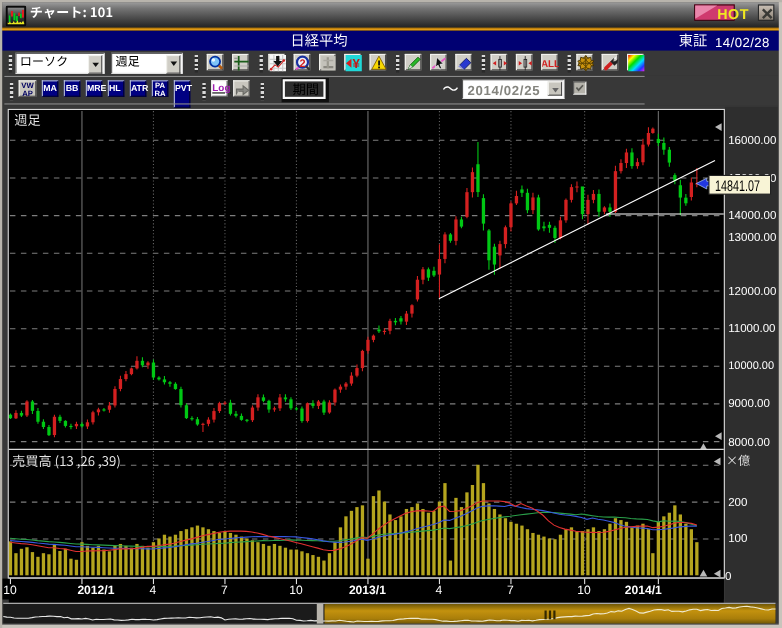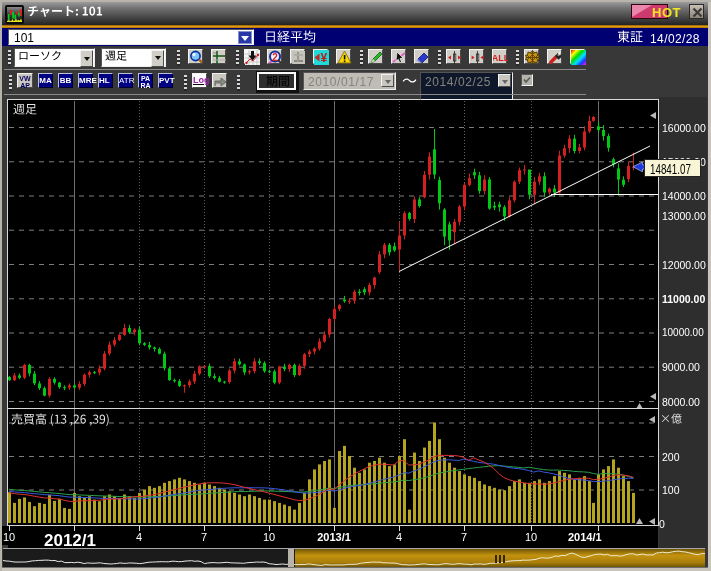--- a/index.html
+++ b/index.html
@@ -453,32 +453,32 @@
         <rect x="503" y="555" width="2" height="8"></rect>
       </g>
       <line x1="3" y1="548.5" x2="705" y2="548.5" stroke="#a8a8a8"></line>
       <line x1="2" y1="567.5" x2="709" y2="567.5" stroke="#6e6e6e"></line>
     </svg>
     <div style="position:absolute;left:662px;top:122.5px;font-size:10.5px;color:#fff;letter-spacing:0px;font-weight:normal;line-height:10px;white-space:pre">16000.00</div>
     <div style="position:absolute;left:662px;top:156.8px;font-size:10.5px;color:#fff;letter-spacing:0px;font-weight:normal;line-height:10px;white-space:pre">15000.00</div>
     <div style="position:absolute;left:662px;top:191.0px;font-size:10.5px;color:#fff;letter-spacing:0px;font-weight:normal;line-height:10px;white-space:pre">14000.00</div>
     <div style="position:absolute;left:662px;top:211px;font-size:10.5px;color:#fff;letter-spacing:0px;font-weight:normal;line-height:10px;white-space:pre">13000.00</div>
     <div style="position:absolute;left:662px;top:259.5px;font-size:10.5px;color:#fff;letter-spacing:0px;font-weight:normal;line-height:10px;white-space:pre">12000.00</div>
-    <div style="position:absolute;left:662px;top:293.8px;font-size:10.5px;color:#fff;letter-spacing:0px;font-weight:bold;line-height:10px;white-space:pre">11000.00</div>
+    <div style="position:absolute;left:662px;top:293.8px;font-size:10.5px;color:#fff;letter-spacing:0px;font-weight:normal;line-height:10px;white-space:pre">11000.00</div>
     <div style="position:absolute;left:662px;top:328.0px;font-size:10px;color:#fff;letter-spacing:0px;font-weight:normal;line-height:10px;white-space:pre">10000.00</div>
     <div style="position:absolute;left:662px;top:362.2px;font-size:10.5px;color:#fff;letter-spacing:0px;font-weight:normal;line-height:10px;white-space:pre">9000.00</div>
     <div style="position:absolute;left:662px;top:396.5px;font-size:10.5px;color:#fff;letter-spacing:0px;font-weight:normal;line-height:10px;white-space:pre">8000.00</div>
     <div style="position:absolute;left:662px;top:451.5px;font-size:10.5px;color:#fff;letter-spacing:0px;font-weight:normal;line-height:10px;white-space:pre">200</div>
     <div style="position:absolute;left:662px;top:485.0px;font-size:10.5px;color:#fff;letter-spacing:0px;font-weight:normal;line-height:10px;white-space:pre">100</div>
     <div style="position:absolute;left:659px;top:518.5px;font-size:10.5px;color:#fff;letter-spacing:0px;font-weight:normal;line-height:10px;white-space:pre">0</div>
     <div style="position:absolute;left:9px;top:531px;width:0;overflow:visible">
       <div style="position:absolute;left:-30px;width:60px;text-align:center;font-size:11px;color:#fff">10</div>
     </div>
     <div style="position:absolute;left:74px;top:531px;width:0;overflow:visible">
-      <div style="position:absolute;left:-30px;width:60px;text-align:left;font-size:17px;font-weight:bold;color:#fff">2012/1</div>
+      <div style="position:absolute;left:-30px;width:60px;text-align:right;font-size:11px;font-weight:bold;color:#fff">2012/1</div>
     </div>
     <div style="position:absolute;left:139px;top:531px;width:0;overflow:visible">
       <div style="position:absolute;left:-30px;width:60px;text-align:center;font-size:11px;color:#fff">4</div>
     </div>
     <div style="position:absolute;left:204px;top:531px;width:0;overflow:visible">
       <div style="position:absolute;left:-30px;width:60px;text-align:center;font-size:11px;color:#fff">7</div>
     </div>
     <div style="position:absolute;left:269px;top:531px;width:0;overflow:visible">
       <div style="position:absolute;left:-30px;width:60px;text-align:center;font-size:11px;color:#fff">10</div>
     </div>
@@ -551,26 +551,20 @@
       <div style="position:absolute;left:20px;top:0px;font-size:13px;font-weight:bold;color:#f0e820;letter-spacing:0.5px">HOT</div>
     </div>
     <div style="position:absolute;left:689px;top:4px;width:15px;height:15px;background:linear-gradient(180deg,#c9bfb4,#8d8377);border:1px solid #2a2a2a;"><svg width="15" height="15">
         <g stroke="#3a3a36" stroke-width="2.2">
           <line x1="3.5" y1="3.5" x2="11.5" y2="11.5"></line>
           <line x1="11.5" y1="3.5" x2="3.5" y2="11.5"></line>
         </g>
       </svg></div>
     <div style="position:absolute;left:0px;top:25px;width:711px;height:3px;background:linear-gradient(180deg,#8a5a00,#e8a018 55%,#a06800);"></div>
     <div style="position:absolute;left:2px;top:28px;width:707px;height:18px;background:#000072;"></div>
-    <div style="position:absolute;left:8px;top:29px;width:246px;height:16px;background:#fff;border-top:1px solid #555;border-left:1px solid #555;border-right:1px solid #eee;border-bottom:1px solid #eee;">
-      <div style="position:absolute;left:5px;top:1px;font-size:12px;color:#000">101</div>
-      <div style="position:absolute;right:1px;top:1px;width:14px;height:13px;background:#2838a8;border:1px solid #8890c8;">
-        <div style="margin:4px auto 0;width:0;height:0;border-left:4px solid transparent;border-right:4px solid transparent;border-top:5px solid #fff"></div>
-      </div>
-    </div>
     <div style="position:absolute;left:264px;top:30px;width:120px;height:16px;">
       <svg width="54" height="17" viewBox="0 0 54 17" style="position:absolute;left:0px;top:0px;overflow:visible">
         <path transform="translate(0 11.44)" d="M3.2889999999999997 -4.576H9.776V-0.9229999999999999H3.2889999999999997ZM3.2889999999999997 -5.537999999999999V-9.061H9.776V-5.537999999999999ZM2.288 -10.036V0.8969999999999999H3.2889999999999997V0.052H9.776V0.832H10.815999999999999V-10.036Z M16.874 -3.3539999999999996C17.212 -2.5869999999999997 17.55 -1.599 17.68 -0.949L18.421 -1.2089999999999999C18.291 -1.8459999999999999 17.953 -2.834 17.589 -3.5749999999999997ZM14.183 -3.484C14.027 -2.34 13.767 -1.183 13.325 -0.38999999999999996C13.546 -0.312 13.923 -0.13 14.105 -0.013C14.521 -0.845 14.846 -2.106 15.015 -3.3409999999999997ZM23.621 -9.386C23.192 -8.514999999999999 22.567999999999998 -7.760999999999999 21.826999999999998 -7.137C21.112000000000002 -7.774 20.54 -8.528 20.15 -9.386ZM18.408 -10.244V-9.386H19.786L19.24 -9.203999999999999C19.695 -8.19 20.319 -7.319 21.099 -6.590999999999999C20.201999999999998 -5.992999999999999 19.188 -5.537999999999999 18.134999999999998 -5.252C18.33 -5.044 18.576999999999998 -4.68 18.694 -4.433C19.825 -4.797 20.904 -5.2909999999999995 21.853 -5.967C22.776 -5.2909999999999995 23.854999999999997 -4.797 25.064 -4.4719999999999995C25.194 -4.718999999999999 25.467 -5.083 25.662 -5.278C24.505 -5.537999999999999 23.478 -5.967 22.607 -6.552C23.621 -7.436 24.427 -8.567 24.933999999999997 -9.997L24.284 -10.283L24.089 -10.244ZM21.398 -5.122V-3.2369999999999997H18.915V-2.366H21.398V-0.221H18.07V0.65H25.506V-0.221H22.36V-2.366H24.933999999999997V-3.2369999999999997H22.36V-5.122ZM13.442 -5.096 13.533 -4.212 15.574 -4.342V1.066H16.445V-4.394L17.472 -4.459C17.589 -4.173 17.667 -3.913 17.719 -3.6919999999999997L18.46 -4.0169999999999995C18.278 -4.732 17.758 -5.85 17.225 -6.694999999999999L16.536 -6.409C16.756999999999998 -6.058 16.965 -5.6419999999999995 17.147 -5.239L15.21 -5.161C16.094 -6.305 17.082 -7.826 17.823 -9.061L17.003999999999998 -9.437999999999999C16.653 -8.735999999999999 16.185 -7.904 15.665 -7.098C15.469999999999999 -7.358 15.197 -7.657 14.911 -7.9559999999999995C15.392 -8.671 15.951 -9.711 16.393 -10.568999999999999L15.535 -10.92C15.262 -10.192 14.794 -9.216999999999999 14.378 -8.488999999999999L13.988 -8.827L13.494 -8.177C14.092 -7.643999999999999 14.768 -6.903 15.171 -6.3309999999999995C14.885 -5.888999999999999 14.586 -5.473 14.313 -5.122Z M28.262 -8.19C28.769 -7.228 29.276 -5.967 29.458 -5.186999999999999L30.381 -5.512C30.198999999999998 -6.266 29.666 -7.513999999999999 29.146 -8.45ZM35.815 -8.514999999999999C35.49 -7.566 34.891999999999996 -6.239999999999999 34.397999999999996 -5.420999999999999L35.243 -5.148C35.75 -5.928 36.361 -7.175999999999999 36.842 -8.229ZM26.676 -4.524V-3.549H31.967V1.027H32.981V-3.549H38.337V-4.524H32.981V-9.074H37.609V-10.049H27.365V-9.074H31.967V-4.524Z M44.694 -6.136V-5.239H48.737V-6.136ZM44.096000000000004 -1.9369999999999998 44.499 -1.027C45.772999999999996 -1.508 47.476 -2.1839999999999997 49.062 -2.8209999999999997L48.893 -3.666C47.125 -3.0029999999999997 45.278999999999996 -2.327 44.096000000000004 -1.9369999999999998ZM45.591 -10.92C45.097 -9.1 44.252 -7.332 43.173 -6.201C43.42 -6.058 43.836 -5.7589999999999995 44.031 -5.577C44.538 -6.188 45.032 -6.968 45.461 -7.826H50.257999999999996C50.089 -2.548 49.881 -0.5459999999999999 49.465 -0.104C49.309 0.065 49.166 0.11699999999999999 48.906 0.104C48.594 0.104 47.788 0.104 46.917 0.026C47.086 0.312 47.216 0.728 47.242 1.014C48.022 1.053 48.828 1.079 49.283 1.027C49.751 0.988 50.05 0.871 50.349000000000004 0.481C50.869 -0.156 51.064 -2.2359999999999998 51.245999999999995 -8.241999999999999C51.259 -8.385 51.259 -8.762 51.259 -8.762H45.89C46.163 -9.386 46.384 -10.036 46.579 -10.699ZM39.442 -2.093 39.793 -1.1179999999999999C41.002 -1.6119999999999999 42.601 -2.288 44.096000000000004 -2.925L43.888 -3.848L42.263 -3.185V-6.968H43.797V-7.891H42.263V-10.841999999999999H41.314V-7.891H39.676V-6.968H41.314V-2.808C40.612 -2.5349999999999997 39.962 -2.275 39.442 -2.093Z" fill="#fff"></path>
       </svg>
     </div>
     <div style="position:absolute;left:617px;top:30px;width:50px;height:16px;">
       <svg width="28" height="17" viewBox="0 0 28 17" style="position:absolute;left:0px;top:0px;overflow:visible">
         <path transform="translate(0 11.44)" d="M1.9889999999999999 -7.67V-2.8859999999999997H5.148C3.9779999999999998 -1.664 2.158 -0.5589999999999999 0.533 0.013C0.754 0.208 1.053 0.585 1.2089999999999999 0.832C2.8729999999999998 0.16899999999999998 4.718999999999999 -1.079 5.967 -2.483V1.04H6.968V-2.522C8.229 -1.105 10.113999999999999 0.182 11.817 0.858C11.972999999999999 0.598 12.285 0.221 12.506 0.013C10.854999999999999 -0.533 8.996 -1.664 7.8 -2.8859999999999997H11.167V-7.67H6.968V-8.762H12.219999999999999V-9.684999999999999H6.968V-10.907H5.967V-9.684999999999999H0.858V-8.762H5.967V-7.67ZM2.9379999999999997 -4.927H5.967V-3.666H2.9379999999999997ZM6.968 -4.927H10.166V-3.666H6.968ZM2.9379999999999997 -6.89H5.967V-5.654999999999999H2.9379999999999997ZM6.968 -6.89H10.166V-5.654999999999999H6.968Z M14.118 -6.9159999999999995V-6.136H17.784V-6.9159999999999995ZM14.196 -10.465V-9.684999999999999H17.771V-10.465ZM14.118 -5.135V-4.367999999999999H17.784V-5.135ZM13.494 -8.722999999999999V-7.917H18.226V-8.722999999999999ZM19.214 -6.864V-0.33799999999999997H18.226V0.585H25.532V-0.33799999999999997H22.659V-4.68H25.232999999999997V-5.616H22.659V-9.190999999999999H25.311V-10.126999999999999H18.668V-9.190999999999999H21.697V-0.33799999999999997H20.137V-6.864ZM14.092 -3.3539999999999996V1.027H14.95V0.429H17.836V-3.3539999999999996ZM14.95 -2.548H16.965V-0.364H14.95Z" fill="#fff"></path>
       </svg>
     </div>
@@ -718,55 +712,49 @@
     <div style="position:absolute;left:58px;top:73px;width:15px;height:15px;border-top:1px solid #b8c0d8;border-left:1px solid #b8c0d8;border-right:1px solid #000030;border-bottom:1px solid #000030;background:#000082;">
       <div style="line-height:14px;text-align:center;font-size:8px;font-weight:bold;color:#fff">BB</div>
     </div>
     <div style="position:absolute;left:78px;top:73px;width:15px;height:15px;border-top:1px solid #b8c0d8;border-left:1px solid #b8c0d8;border-right:1px solid #000030;border-bottom:1px solid #000030;background:#000082;">
       <div style="line-height:14px;text-align:center;font-size:8px;font-weight:bold;color:#fff">MRE</div>
     </div>
     <div style="position:absolute;left:98px;top:73px;width:15px;height:15px;border-top:1px solid #b8c0d8;border-left:1px solid #b8c0d8;border-right:1px solid #000030;border-bottom:1px solid #000030;background:#000082;">
       <div style="line-height:14px;text-align:left;font-size:8px;font-weight:bold;color:#fff">HL</div>
     </div>
     <div style="position:absolute;left:118px;top:73px;width:15px;height:15px;border-top:1px solid #b8c0d8;border-left:1px solid #b8c0d8;border-right:1px solid #000030;border-bottom:1px solid #000030;background:#000082;">
-      <div style="line-height:14px;text-align:right;font-size:8px;font-weight:normal;color:#fff">ATR</div>
+      <div style="line-height:14px;text-align:right;font-size:8px;font-weight:bold;color:#fff">ATR</div>
     </div>
     <div style="position:absolute;left:138px;top:73px;width:15px;height:15px;border-top:1px solid #b8c0d8;border-left:1px solid #b8c0d8;border-right:1px solid #000030;border-bottom:1px solid #000030;background:#000082;">
       <div style="margin-top:1px;line-height:7px;text-align:center;font-size:7px;font-weight:bold;color:#fff">PA<br>RA</div>
     </div>
-    <div style="position:absolute;left:158px;top:73px;width:15px;height:15px;border-top:1px solid #b8c0d8;border-left:1px solid #b8c0d8;border-right:1px solid #000030;border-bottom:1px solid #000030;background:#000082;">
+    <div style="position:absolute;left:158px;top:73px;width:15px;height:25px;border-top:1px solid #b8c0d8;border-left:1px solid #b8c0d8;border-right:1px solid #000030;border-bottom:1px solid #000030;background:#000082;">
       <div style="line-height:14px;text-align:center;font-size:8px;font-weight:bold;color:#fff">PVT</div>
     </div>
     <div style="position:absolute;left:184px;top:75px;width:3px;height:16px;background:repeating-linear-gradient(180deg,#d8d8d8 0 2px,#2a2a2a 2px 4px);"></div>
     <div style="position:absolute;left:192px;top:73px;width:15px;height:15px;border-top:1px solid #f2f2ee;border-left:1px solid #f2f2ee;border-right:1px solid #4a4a4a;border-bottom:1px solid #4a4a4a;background:#ffffff;text-decoration:underline;">
       <div style="margin-top:1px;text-align:center;font-size:9px;font-weight:bold;color:#a020b0;font-family:Liberation Sans">Log</div>
     </div>
     <div style="position:absolute;left:212px;top:73px;width:15px;height:15px;border-top:1px solid #f2f2ee;border-left:1px solid #f2f2ee;border-right:1px solid #4a4a4a;border-bottom:1px solid #4a4a4a;background:#c8c6be;"><svg width="15" height="15" viewBox="0 0 15 15">
         <path d="M2 12 L2 7 L8 7 L8 4 L13 8 L8 12 L8 9 L4 9" fill="#8a8a85" stroke="#6a6a65"></path>
       </svg></div>
     <div style="position:absolute;left:237px;top:75px;width:3px;height:16px;background:repeating-linear-gradient(180deg,#d8d8d8 0 2px,#2a2a2a 2px 4px);"></div>
     <div style="position:absolute;left:256px;top:71px;width:43px;height:22px;background:#101010;">
       <div style="position:absolute;left:1px;top:1px;width:39px;height:18px;border:2px solid #fafafa;background:#2e2e2e">
         <svg width="26" height="16" viewBox="0 0 26 16" style="position:absolute;left:7px;top:1px;overflow:visible">
           <path transform="translate(0 10.56)" d="M2.136 -1.716C1.776 -0.912 1.1400000000000001 -0.108 0.468 0.432C0.684 0.5640000000000001 1.044 0.8160000000000001 1.212 0.96C1.86 0.36 2.556 -0.5640000000000001 2.988 -1.476ZM3.852 -1.344C4.32 -0.78 4.872 0.012 5.088 0.504L5.832 0.07200000000000001C5.58 -0.42 5.0280000000000005 -1.164 4.548 -1.716ZM10.26 -8.664V-6.732H7.8V-8.664ZM6.96 -9.48V-5.124C6.96 -3.396 6.864 -1.104 5.856 0.492C6.0600000000000005 0.588 6.432 0.852 6.5760000000000005 1.008C7.296 -0.132 7.6080000000000005 -1.668 7.728 -3.12H10.26V-0.20400000000000001C10.26 -0.012 10.188 0.036000000000000004 10.02 0.048C9.84 0.06 9.228 0.06 8.592 0.036000000000000004C8.712 0.276 8.844 0.672 8.88 0.912C9.756 0.912 10.332 0.9 10.668000000000001 0.744C11.016 0.6 11.124 0.324 11.124 -0.192V-9.48ZM10.26 -5.928V-3.936H7.776C7.8 -4.356 7.8 -4.752 7.8 -5.124V-5.928ZM4.644 -9.936V-8.484H2.46V-9.936H1.6440000000000001V-8.484H0.624V-7.68H1.6440000000000001V-2.7720000000000002H0.456V-1.968H6.372V-2.7720000000000002H5.484V-7.68H6.372V-8.484H5.484V-9.936ZM2.46 -7.68H4.644V-6.612H2.46ZM2.46 -5.892H4.644V-4.716H2.46ZM2.46 -3.984H4.644V-2.7720000000000002H2.46Z M19.38 -2.028V-0.864H16.560000000000002V-2.028ZM19.38 -2.724H16.560000000000002V-3.8280000000000003H19.38ZM15.744 -4.5360000000000005V0.456H16.560000000000002V-0.156H20.22V-4.5360000000000005ZM16.596 -7.2V-6.132000000000001H13.98V-7.2ZM16.596 -7.86H13.98V-8.868H16.596ZM22.08 -7.2V-6.12H19.38V-7.2ZM22.08 -7.86H19.38V-8.868H22.08ZM22.536 -9.564H18.528V-5.424H22.08V-0.24C22.08 -0.024 22.008000000000003 0.036000000000000004 21.804000000000002 0.048C21.588 0.048 20.856 0.06 20.124000000000002 0.036000000000000004C20.256 0.28800000000000003 20.387999999999998 0.708 20.436 0.96C21.432000000000002 0.96 22.08 0.9480000000000001 22.464 0.792C22.86 0.636 22.992 0.34800000000000003 22.992 -0.228V-9.564ZM13.08 -9.564V0.972H13.98V-5.448H17.436V-9.564Z" fill="#000"></path>
         </svg>
       </div>
     </div>
-    <div style="position:absolute;left:303px;top:72px;width:93px;height:18px;background:#bebcb4;border-top:1px solid #555;border-left:1px solid #555;border-right:1px solid #eee;border-bottom:1px solid #eee;">
-      <div style="position:absolute;left:4px;top:2px;font-size:12px;letter-spacing:0.6px;color:#84847e">2010/01/17</div>
-      <div style="position:absolute;right:1px;top:1px;width:13px;height:13px;border-top:1px solid #f2f2ee;border-left:1px solid #f2f2ee;border-right:1px solid #4a4a4a;border-bottom:1px solid #4a4a4a;background:#c8c6be;">
-        <div style="margin:5px auto 0;width:0;height:0;border-left:3.5px solid transparent;border-right:3.5px solid transparent;border-top:4px solid #666"></div>
-      </div>
-    </div>
     <div style="position:absolute;left:402px;top:73px;width:17px;height:16px;">
       <svg width="17" height="20" viewBox="0 0 17 20" style="position:absolute;left:0px;top:0px;overflow:visible">
         <path transform="translate(0 13.20)" d="M7.08 -5.279999999999999C8.129999999999999 -4.2299999999999995 9.09 -3.675 10.455 -3.675C12.045 -3.675 13.424999999999999 -4.59 14.37 -6.3L13.305 -6.87C12.69 -5.685 11.655 -4.89 10.469999999999999 -4.89C9.389999999999999 -4.89 8.73 -5.3549999999999995 7.92 -6.12C6.87 -7.17 5.91 -7.725 4.545 -7.725C2.955 -7.725 1.575 -6.81 0.63 -5.1L1.6949999999999998 -4.53C2.31 -5.715 3.3449999999999998 -6.51 4.53 -6.51C5.625 -6.51 6.27 -6.045 7.08 -5.279999999999999Z" fill="#fff"></path>
       </svg>
     </div>
-    <div style="position:absolute;left:420px;top:72px;width:93px;height:28px;background:#0f172a;border-top:1px solid #555;border-left:1px solid #555;border-right:1px solid #eee;border-bottom:1px solid #eee;">
+    <div style="position:absolute;left:420px;top:72px;width:93px;height:18px;background:#ffffff;border-top:1px solid #555;border-left:1px solid #555;border-right:1px solid #eee;border-bottom:1px solid #eee;font-weight:bold;">
       <div style="position:absolute;left:4px;top:2px;font-size:12px;letter-spacing:0.6px;color:#84847e">2014/02/25</div>
       <div style="position:absolute;right:1px;top:1px;width:13px;height:13px;border-top:1px solid #f2f2ee;border-left:1px solid #f2f2ee;border-right:1px solid #4a4a4a;border-bottom:1px solid #4a4a4a;background:#c8c6be;">
         <div style="margin:5px auto 0;width:0;height:0;border-left:3.5px solid transparent;border-right:3.5px solid transparent;border-top:4px solid #666"></div>
       </div>
     </div>
     <div style="position:absolute;left:521px;top:74px;width:12px;height:12px;background:#b4b2aa;border-top:1px solid #555;border-left:1px solid #555;border-right:1px solid #eee;border-bottom:1px solid #eee;">
       <svg width="10" height="10" style="display:block">
         <path d="M2 4.5 L4 7 L8 2.5" stroke="#5a5a55" stroke-width="1.6" fill="none"></path>
       </svg>
     </div>

